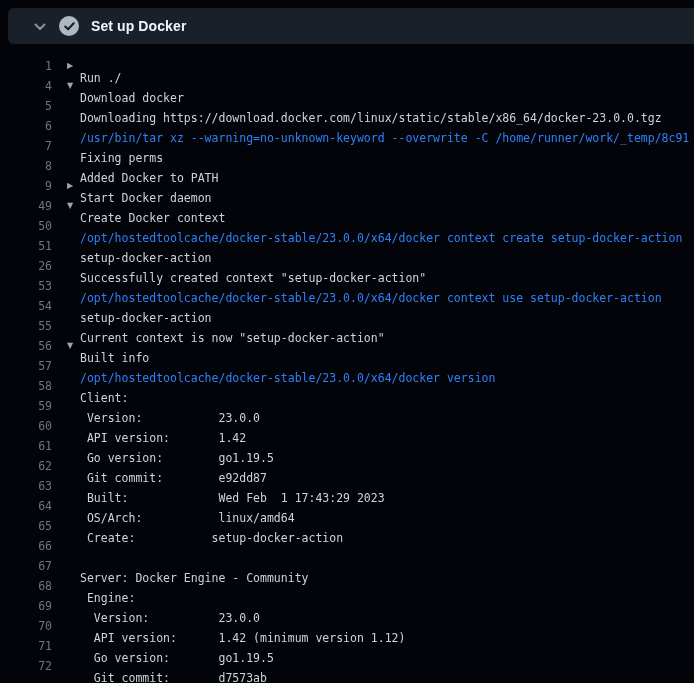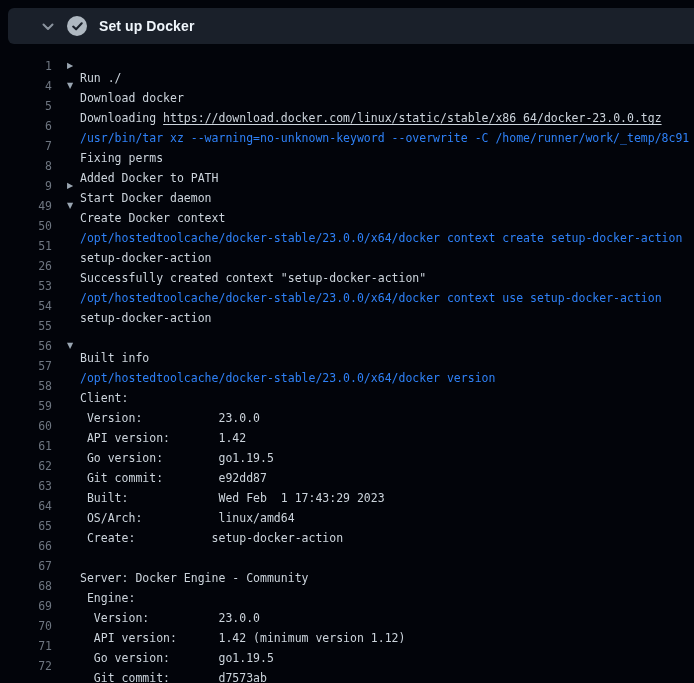--- a/index.html
+++ b/index.html
@@ -7,21 +7,21 @@
   body {
     background:#02040a;
     font-family:"DejaVu Sans Mono", monospace;
   }
   
   .step-header {
     position:absolute; left:8px; right:0; top:8px; height:36px;
     background:#1a202a;
     border-radius:6px 0 0 6px;
     display:flex; align-items:center;
-    padding-left:28px;
+    padding-left:20px;
   }
   .chevron-btn {
     width:24px; height:24px; display:flex; align-items:center; justify-content:center;
     background:transparent; border:none; cursor:pointer;
   }
   .check-circle {
     width:20px; height:20px; border-radius:50%;
     background:#afb8c1;
     margin-left:7px;
     display:flex; align-items:center; justify-content:center;
@@ -51,21 +51,21 @@
     width:28px; flex:0 0 28px; position:relative; height:20px;
   }
   .tri {
     position:absolute; left:15px; top:50%; transform:translateY(-50%);
     font-size:8px; color:#9aa6b2;
     font-family:"DejaVu Sans",sans-serif;
     cursor:pointer;
   }
   .text { color:#ccd4dc; overflow:hidden;margin-top:24px; }
   .text.cmd { color:#2f81f7; }
-  .text .link { text-decoration:underline; text-underline-offset:2px; cursor:pointer; }
+  .text .link { text-underline-offset:2px; cursor:pointer; }
 </style>
 </head>
 <body>
 
 <div class="step-header">
   <button class="chevron-btn">
     <span>
       <svg width="12" height="8" viewBox="0 0 12 8">
         <path d="M1.5 1.5 L6 6 L10.5 1.5" fill="none" stroke="#8b949e" stroke-width="2" stroke-linecap="round" stroke-linejoin="round"></path>
       </svg>
@@ -86,21 +86,21 @@
     <div class="row"><span class="num">6</span><span class="gutter"></span><span class="text cmd">/usr/bin/tar xz --warning=no-unknown-keyword --overwrite -C /home/runner/work/_temp/8c91</span></div>
     <div class="row"><span class="num">7</span><span class="gutter"></span><span class="text">Fixing perms</span></div>
     <div class="row"><span class="num">8</span><span class="gutter"></span><span class="text">Added Docker to PATH</span></div>
     <div class="row"><span class="num">9</span><span class="gutter"><span class="tri">▶</span></span><span class="text">Start Docker daemon</span></div>
     <div class="row"><span class="num">49</span><span class="gutter"><span class="tri">▼</span></span><span class="text">Create Docker context</span></div>
     <div class="row"><span class="num">50</span><span class="gutter"></span><span class="text cmd">/opt/hostedtoolcache/docker-stable/23.0.0/x64/docker context create setup-docker-action</span></div>
     <div class="row"><span class="num">51</span><span class="gutter"></span><span class="text">setup-docker-action</span></div>
     <div class="row"><span class="num">26</span><span class="gutter"></span><span class="text">Successfully created context "setup-docker-action"</span></div>
     <div class="row"><span class="num">53</span><span class="gutter"></span><span class="text cmd">/opt/hostedtoolcache/docker-stable/23.0.0/x64/docker context use setup-docker-action</span></div>
     <div class="row"><span class="num">54</span><span class="gutter"></span><span class="text">setup-docker-action</span></div>
-    <div class="row"><span class="num">55</span><span class="gutter"></span></div>
+    <div class="row"><span class="num">55</span><span class="gutter"></span><span class="text">Current context is now "setup-docker-action"</span></div>
     <div class="row"><span class="num">56</span><span class="gutter"><span class="tri">▼</span></span><span class="text">Built info</span></div>
     <div class="row"><span class="num">57</span><span class="gutter"></span><span class="text cmd">/opt/hostedtoolcache/docker-stable/23.0.0/x64/docker version</span></div>
     <div class="row"><span class="num">58</span><span class="gutter"></span><span class="text">Client:</span></div>
     <div class="row"><span class="num">59</span><span class="gutter"></span><span class="text"> Version:           23.0.0</span></div>
     <div class="row"><span class="num">60</span><span class="gutter"></span><span class="text"> API version:       1.42</span></div>
     <div class="row"><span class="num">61</span><span class="gutter"></span><span class="text"> Go version:        go1.19.5</span></div>
     <div class="row"><span class="num">62</span><span class="gutter"></span><span class="text"> Git commit:        e92dd87</span></div>
     <div class="row"><span class="num">63</span><span class="gutter"></span><span class="text"> Built:             Wed Feb  1 17:43:29 2023</span></div>
     <div class="row"><span class="num">64</span><span class="gutter"></span><span class="text"> OS/Arch:           linux/amd64</span></div>
     <div class="row"><span class="num">65</span><span class="gutter"></span><span class="text"> Create:           setup-docker-action</span></div>

